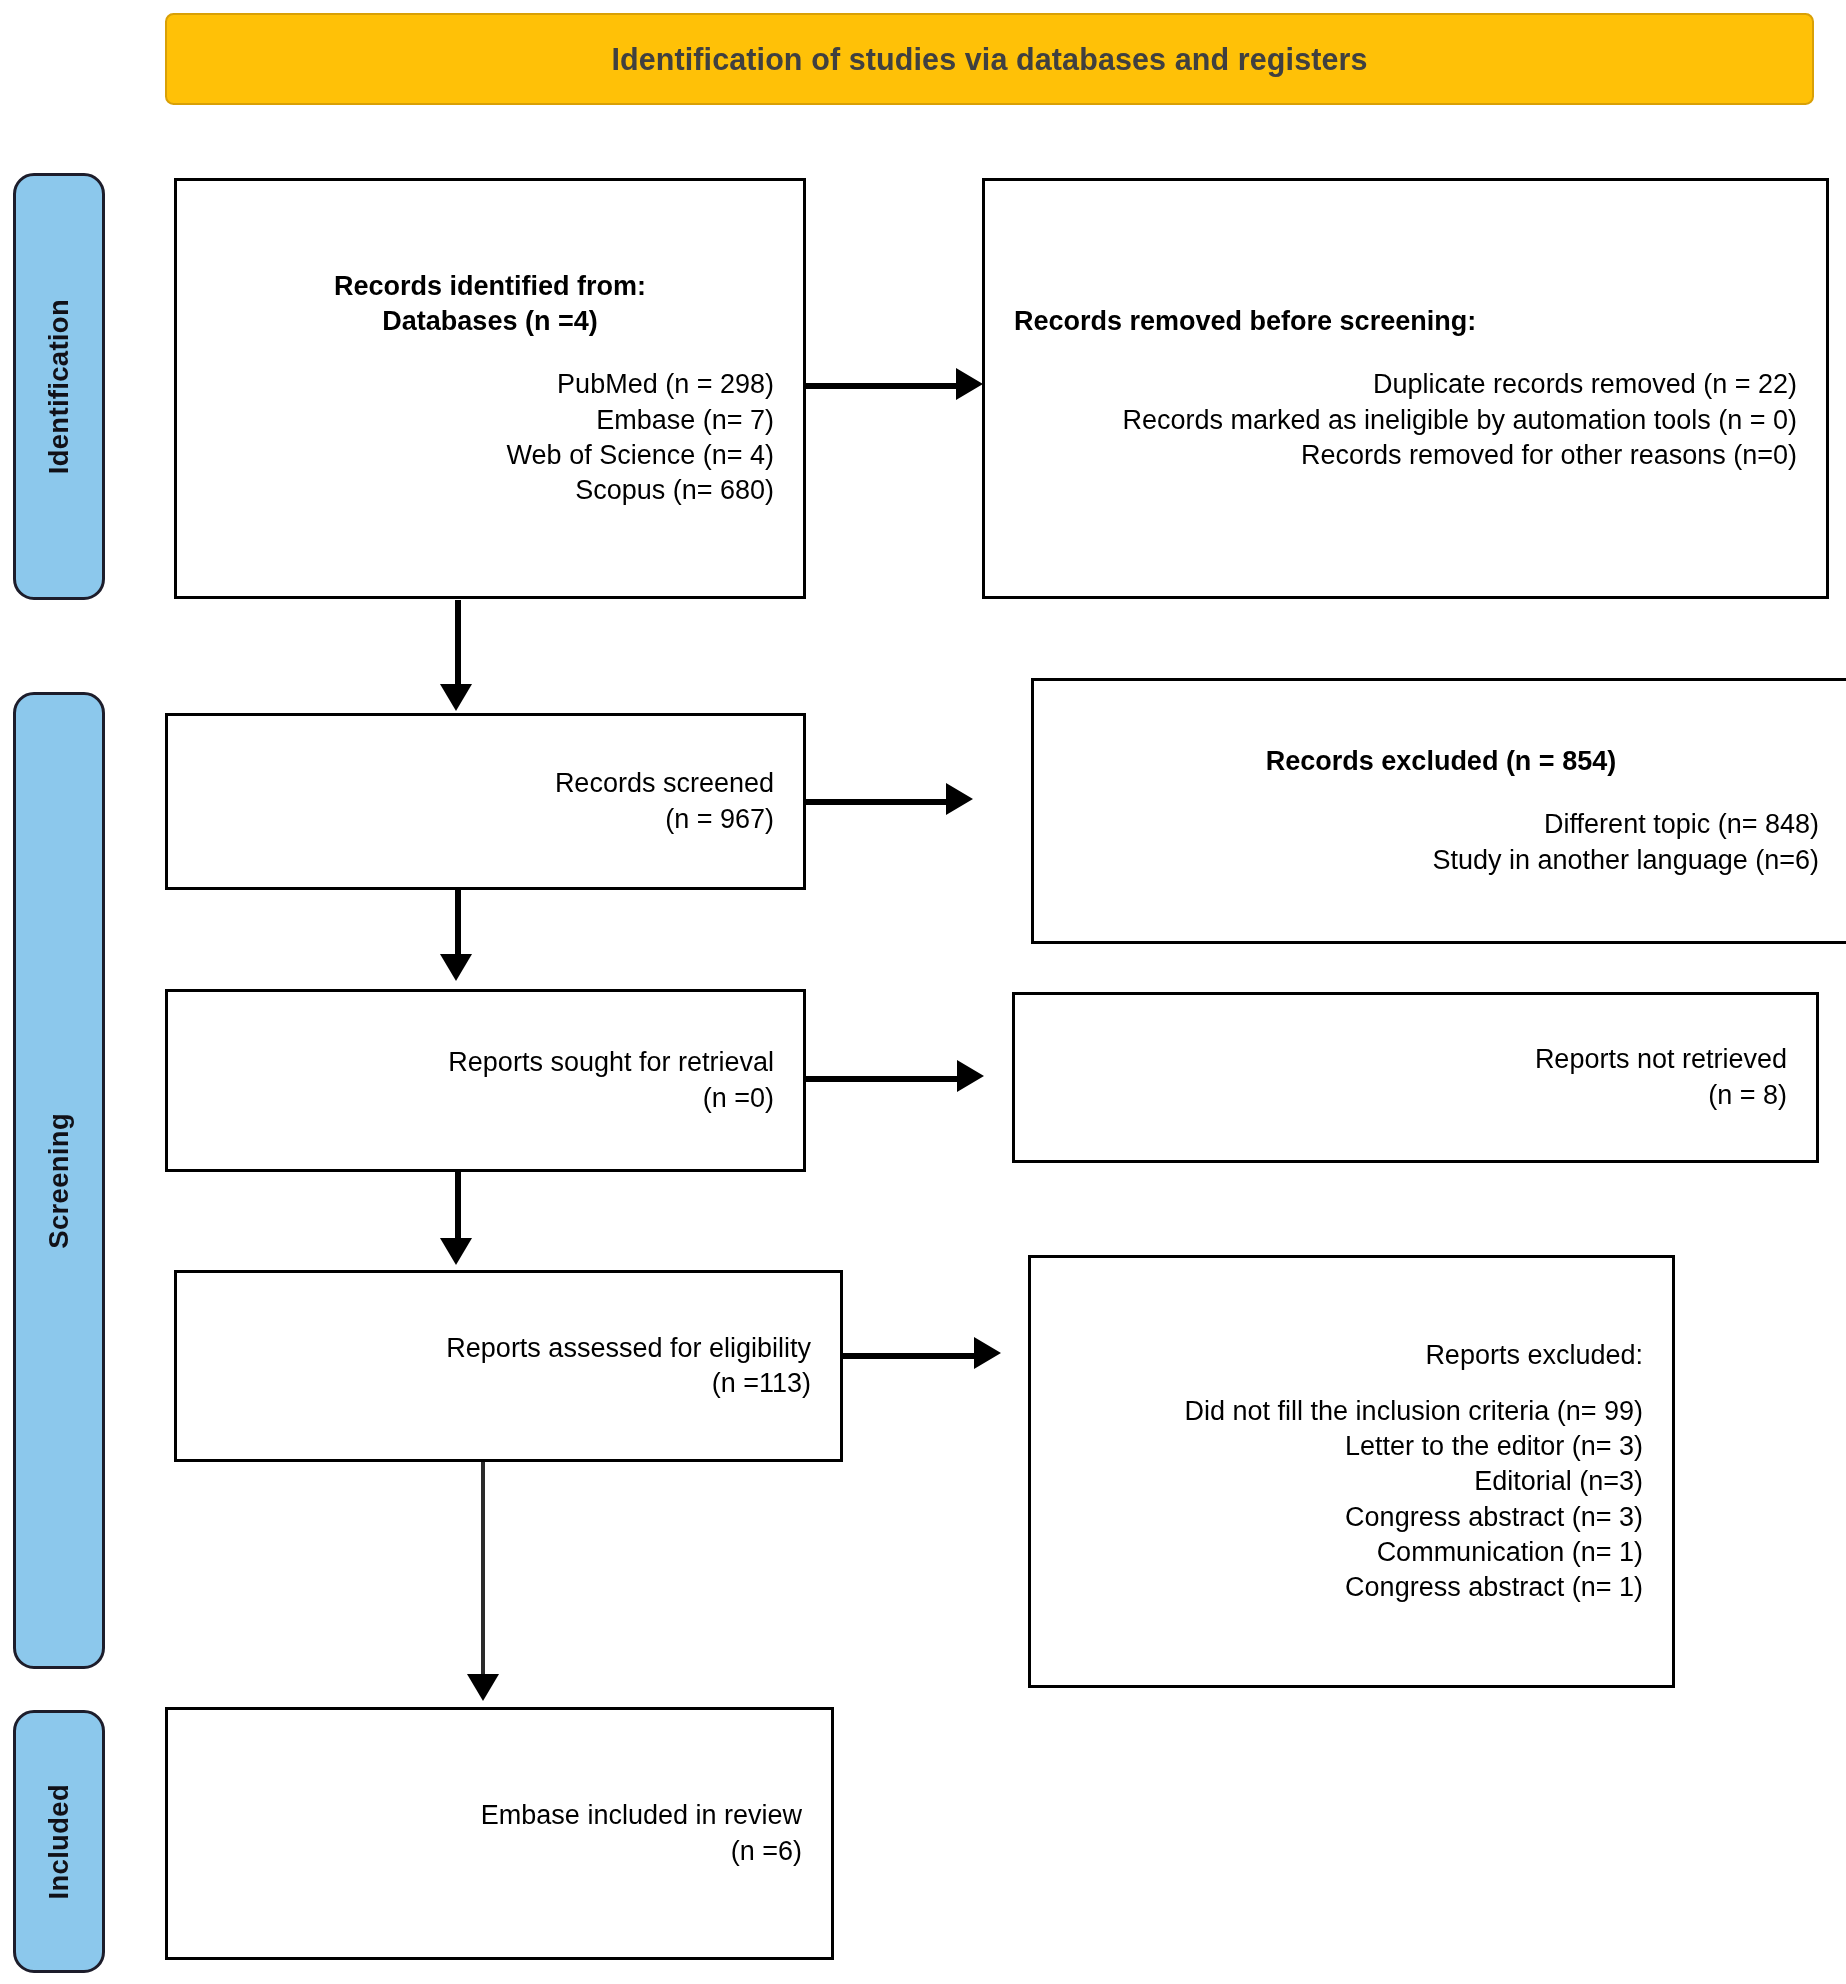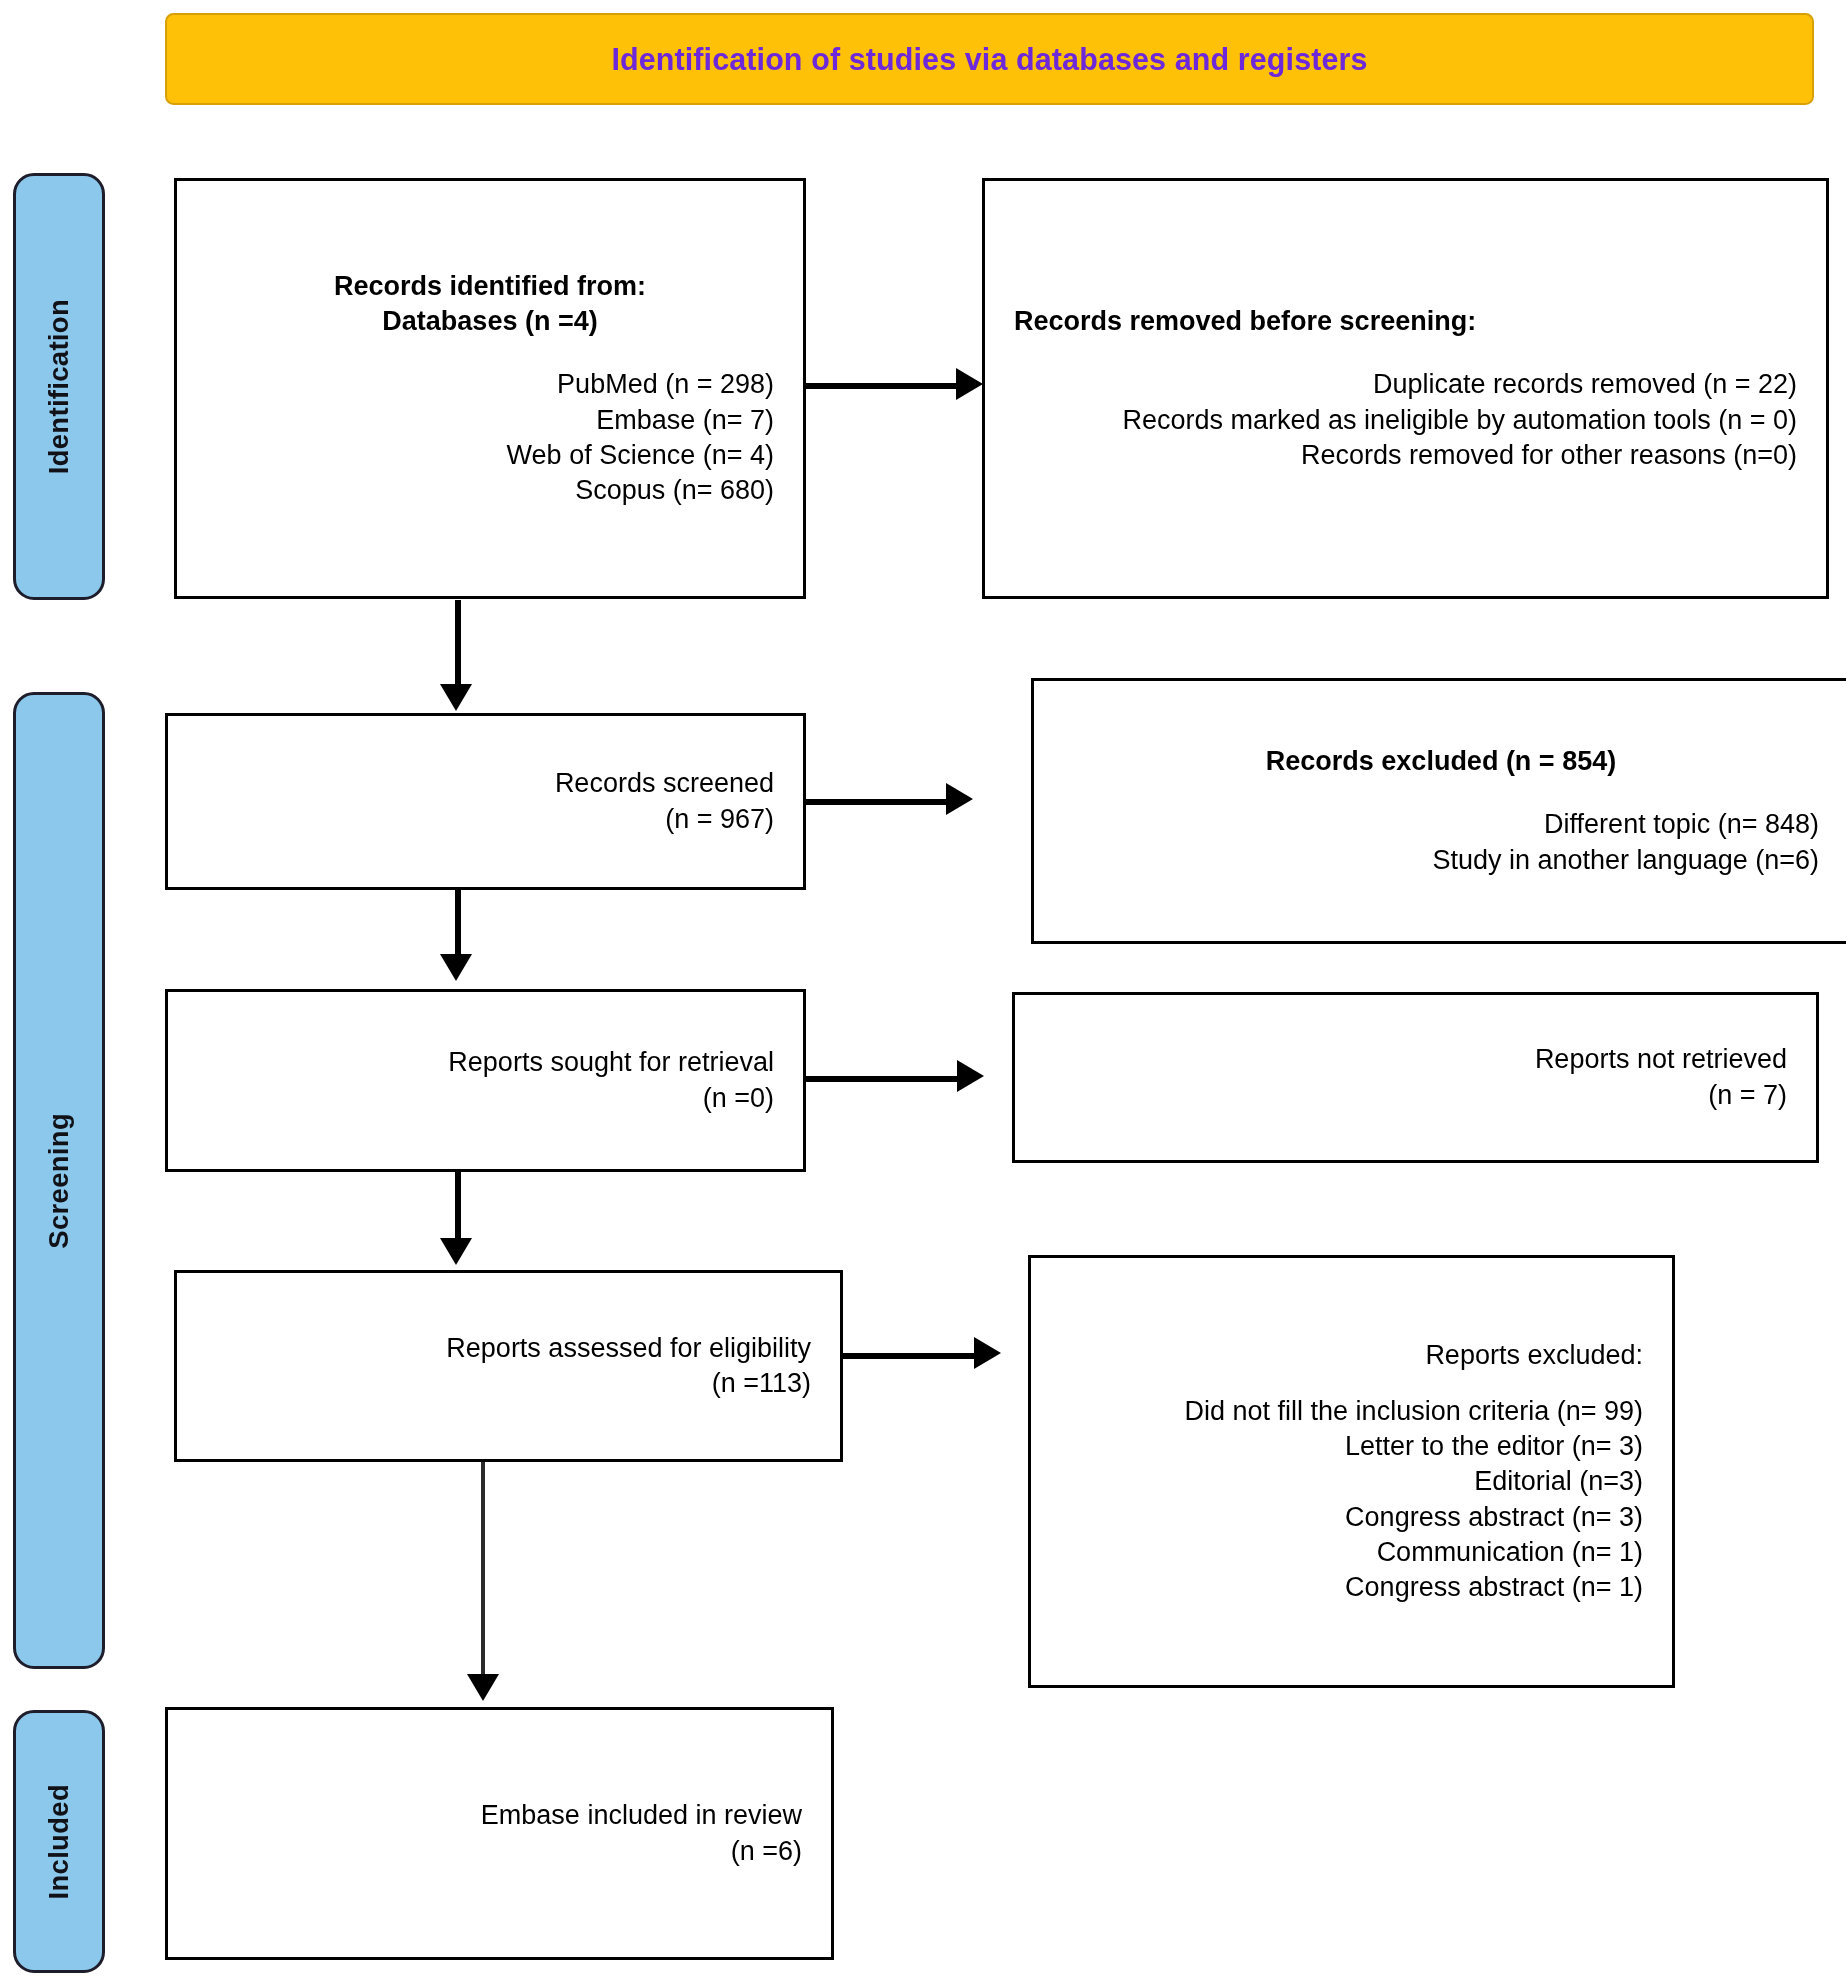--- a/index.html
+++ b/index.html
@@ -29,21 +29,21 @@
     border: 2.4px solid #D9A006;
     border-radius: 8.5px;
     box-sizing: border-box;
     display: flex;
     align-items: center;
     justify-content: center;
   }
   .banner-title {
     font-size: 30.5px;
     font-weight: bold;
-    color: #6d28d9;
+    color: #404040;
     letter-spacing: 0.1px;
     text-align: center;
   }
 
   
   .stage {
     position: absolute;
     left: 13.4px;
     width: 92px;
     background: #8CC8EC;
@@ -191,21 +191,21 @@
   <div class="box box-center" id="box-sought">
     <div class="box-inner">
       <div class="t">Reports sought for retrieval</div>
       <div class="t">(n =0)</div>
     </div>
   </div>
 
   <div class="box box-center" id="box-not-retrieved">
     <div class="box-inner">
       <div class="t">Reports not retrieved</div>
-      <div class="t">(n = 7)</div>
+      <div class="t">(n = 8)</div>
     </div>
   </div>
 
   <div class="box box-center" id="box-assessed">
     <div class="box-inner">
       <div class="t">Reports assessed for eligibility</div>
       <div class="t">(n =113)</div>
     </div>
   </div>
 

